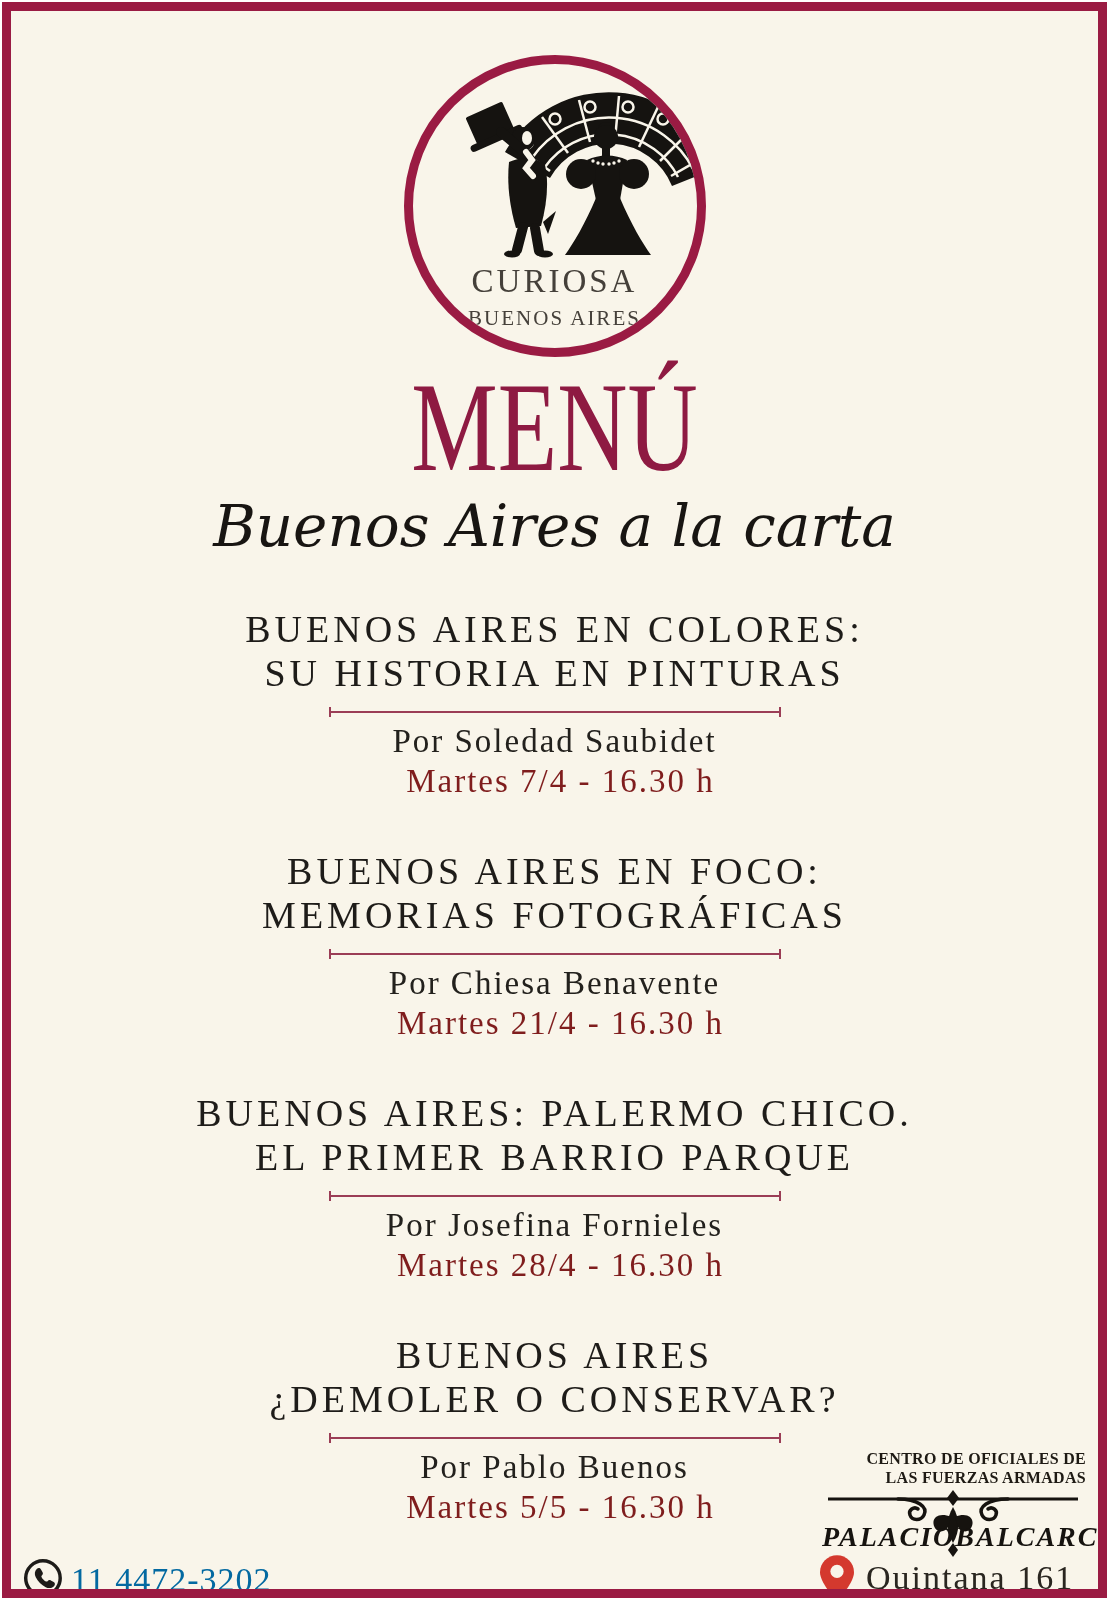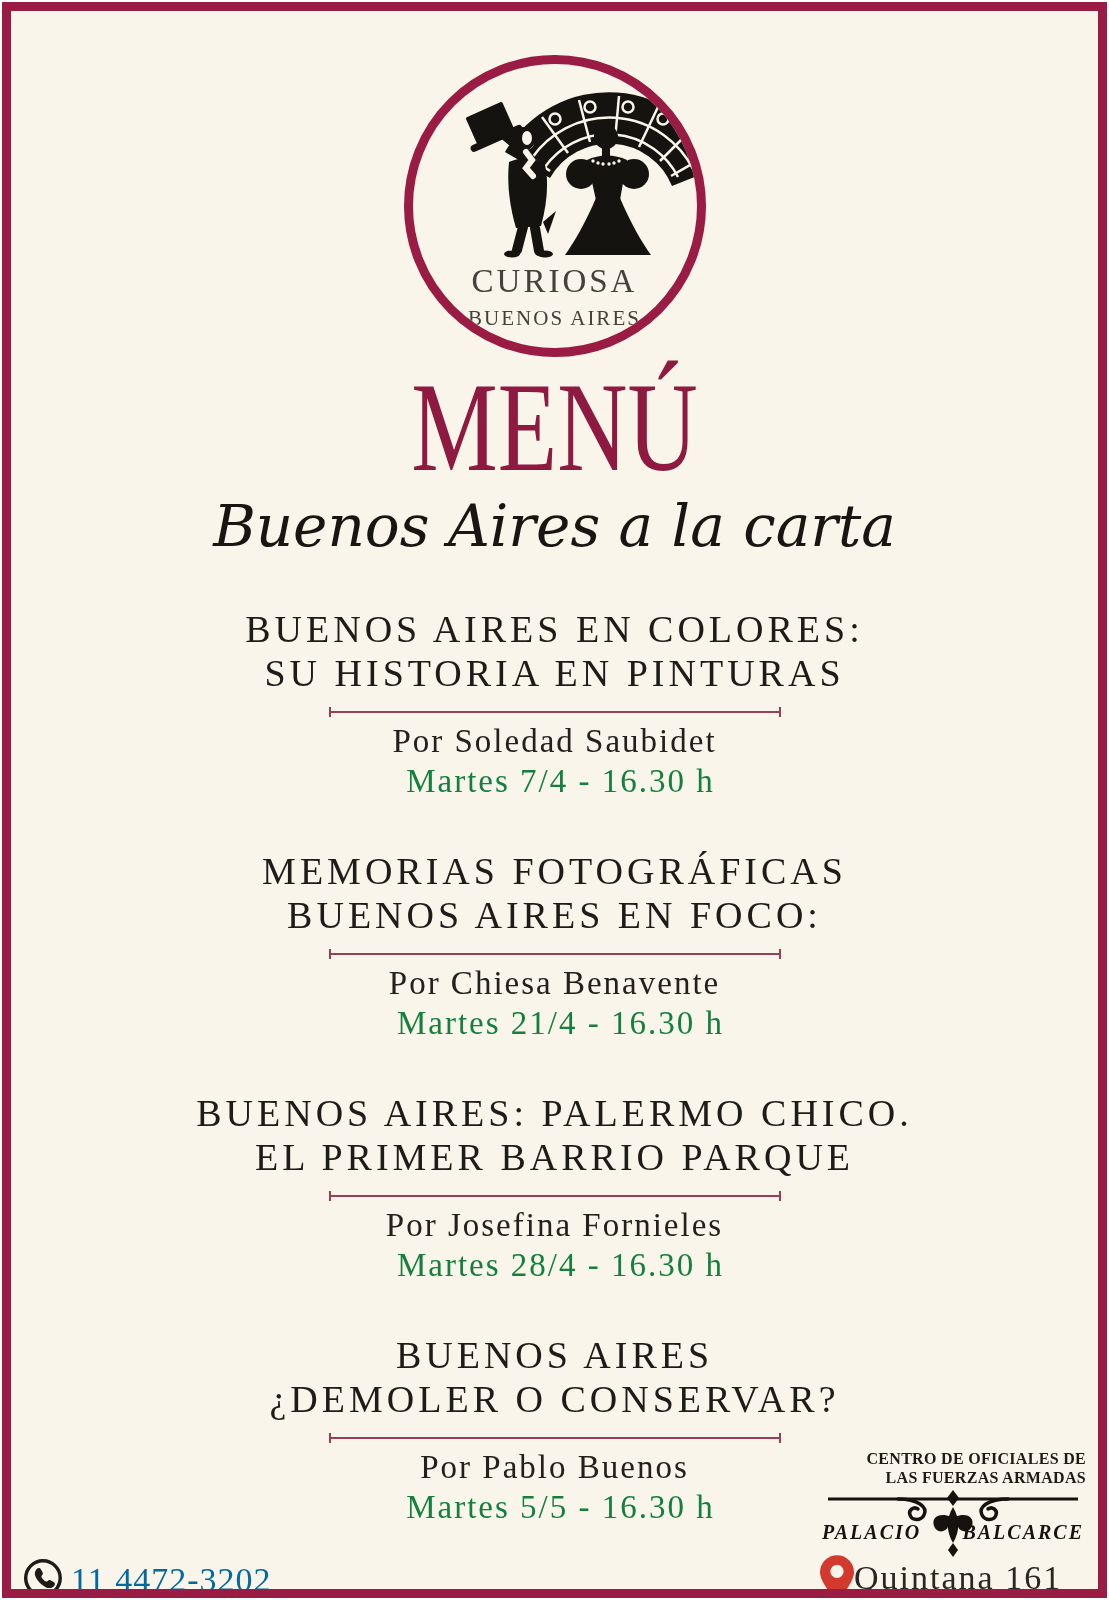--- a/index.html
+++ b/index.html
@@ -35,34 +35,34 @@
   .event{margin-bottom:48px;}
   .event-title{margin:0;font-weight:400;font-size:38px;line-height:44px;
                letter-spacing:4px;color:#1E1C19;}
   .event-title .line{display:block;}
   .divider{width:452px;height:2px;background:var(--divider);margin:16px auto 8px;position:relative;}
   .divider::before,.divider::after{content:"";position:absolute;top:-4px;width:2px;height:10px;
                background:var(--divider);}
   .divider::before{left:0;}
   .divider::after{right:0;}
   .event-presenter{margin-top:6px;font-size:33px;line-height:40px;letter-spacing:2px;color:#23211D;}
-  .event-datetime{font-size:33px;line-height:40px;letter-spacing:2px;color:#15803d;padding-left:12px;}
+  .event-datetime{font-size:33px;line-height:40px;letter-spacing:2px;color:#7f1d1d;padding-left:12px;}
 
   
   .contact{position:absolute;left:8px;top:1546px;display:flex;align-items:center;gap:6px;}
   .contact-phone{font-size:34px;letter-spacing:1px;color:#0369a1;}
 
   
   .venue{position:absolute;right:12px;top:1438px;width:266px;text-align:right;}
   .venue-org{font-weight:700;font-size:16px;line-height:19px;letter-spacing:0.3px;color:#1E1A14;}
   .orn-wrap{position:relative;height:62px;margin-top:4px;}
   .orn-wrap svg{position:absolute;left:50%;top:0;transform:translateX(-50%);overflow:visible;}
   .palace{position:absolute;top:30px;left:0;right:0;display:flex;justify-content:space-between;
-          padding:0 2px;font-weight:700;font-style:italic;font-size:20px;letter-spacing:2px;color:#16130F;}
-  .venue-address{display:flex;align-items:center;margin-top:2px;}
+          padding:0 2px;font-weight:700;font-style:italic;font-size:28px;letter-spacing:2px;color:#16130F;}
+  .venue-address{display:flex;align-items:center;gap:12px;margin-top:2px;}
   .venue-address-text{font-size:34px;letter-spacing:2px;color:#2A2620;}
 </style>
 </head>
 <body>
 
 <div class="poster">
   <div class="content">
 
     <div class="logo">
       <svg width="302" height="302" viewBox="0 0 302 302">
@@ -137,22 +137,22 @@
           <span class="line">BUENOS AIRES EN COLORES:</span>
           <span class="line">SU HISTORIA EN PINTURAS</span>
         </h2>
         <div class="divider"></div>
         <div class="event-presenter">Por Soledad Saubidet</div>
         <div class="event-datetime">Martes 7/4 - 16.30 h</div>
       </section>
 
       <section class="event">
         <h2 class="event-title">
+          <span class="line">BUENOS AIRES EN FOCO:</span>
           <span class="line">MEMORIAS FOTOGRÁFICAS</span>
-          <span class="line">BUENOS AIRES EN FOCO:</span>
         </h2>
         <div class="divider"></div>
         <div class="event-presenter">Por Chiesa Benavente</div>
         <div class="event-datetime">Martes 21/4 - 16.30 h</div>
       </section>
 
       <section class="event">
         <h2 class="event-title">
           <span class="line">BUENOS AIRES: PALERMO CHICO.</span>
           <span class="line">EL PRIMER BARRIO PARQUE</span>

